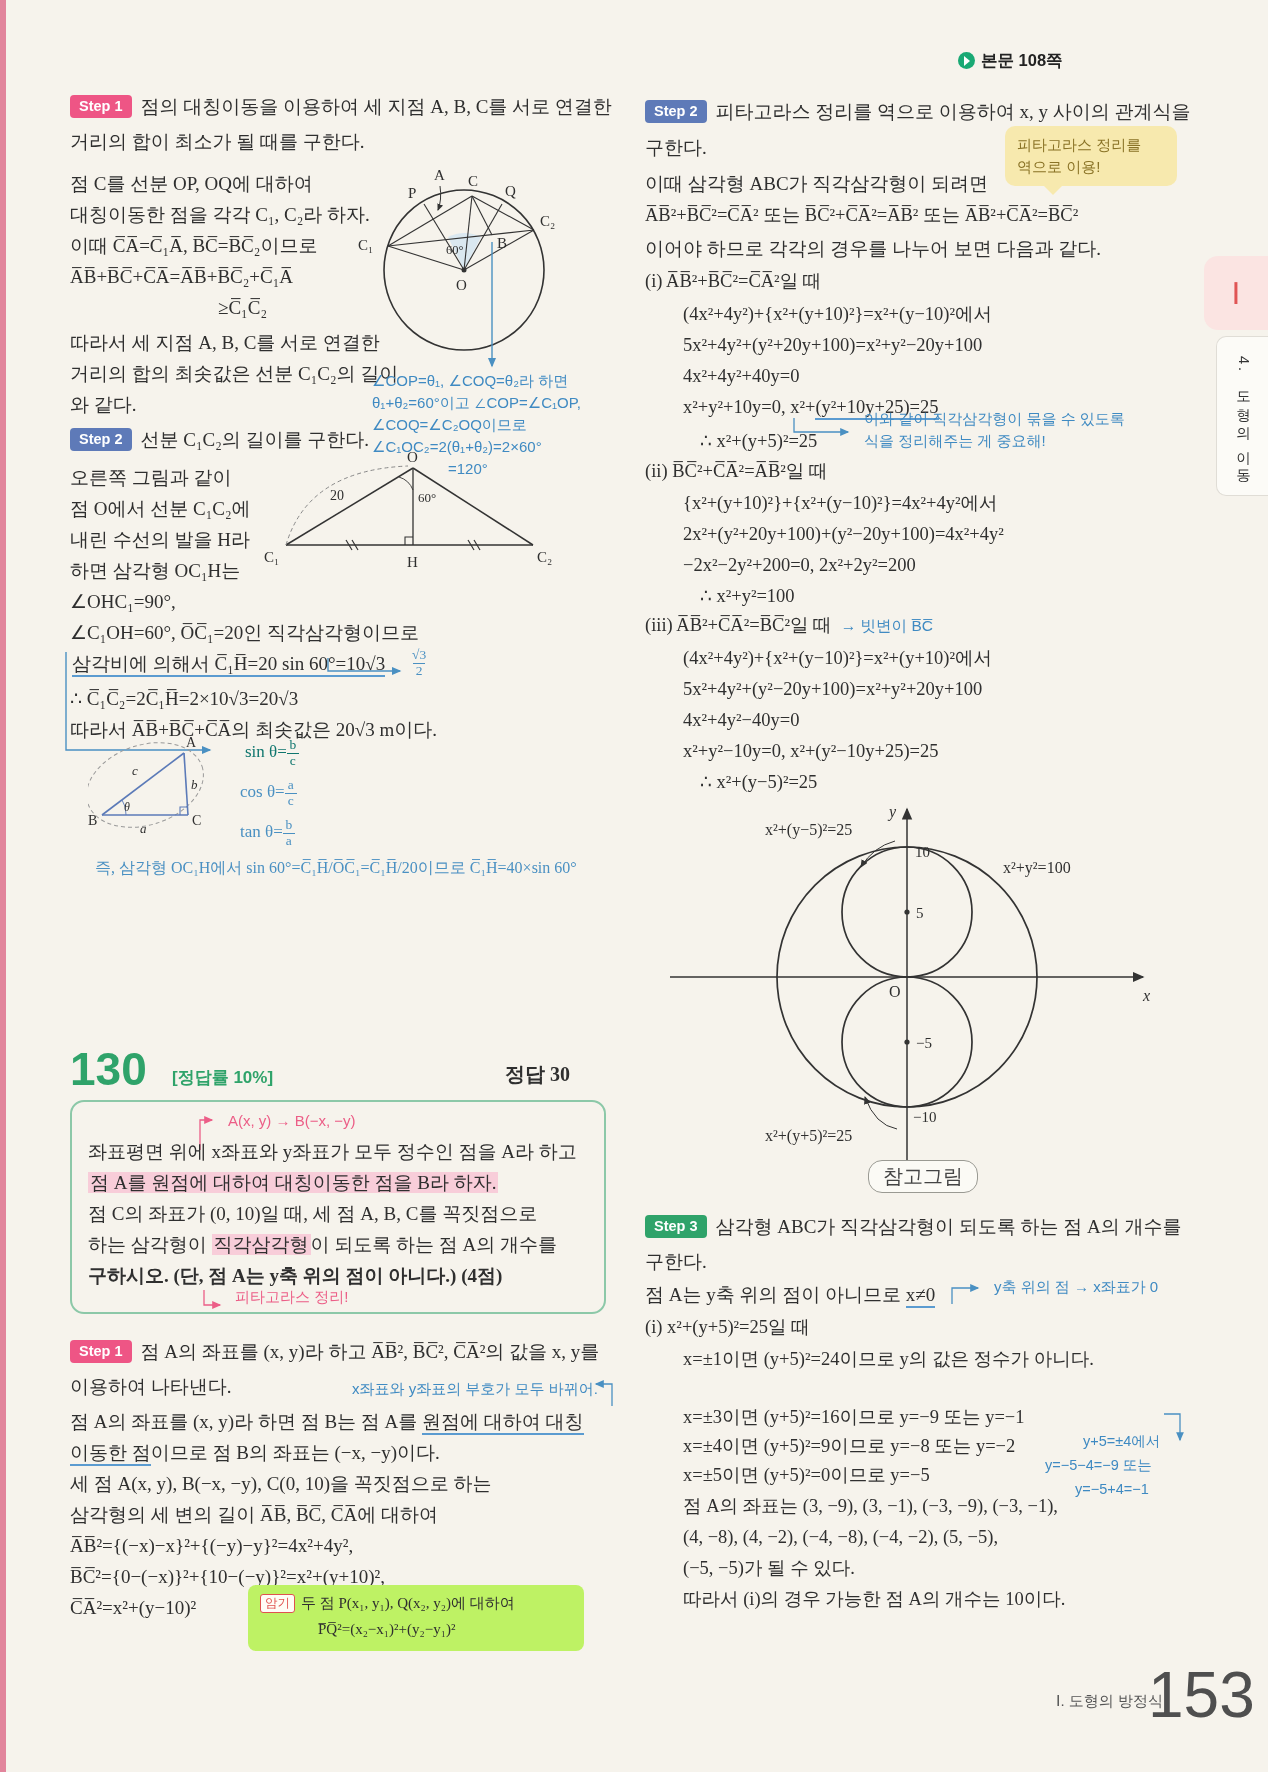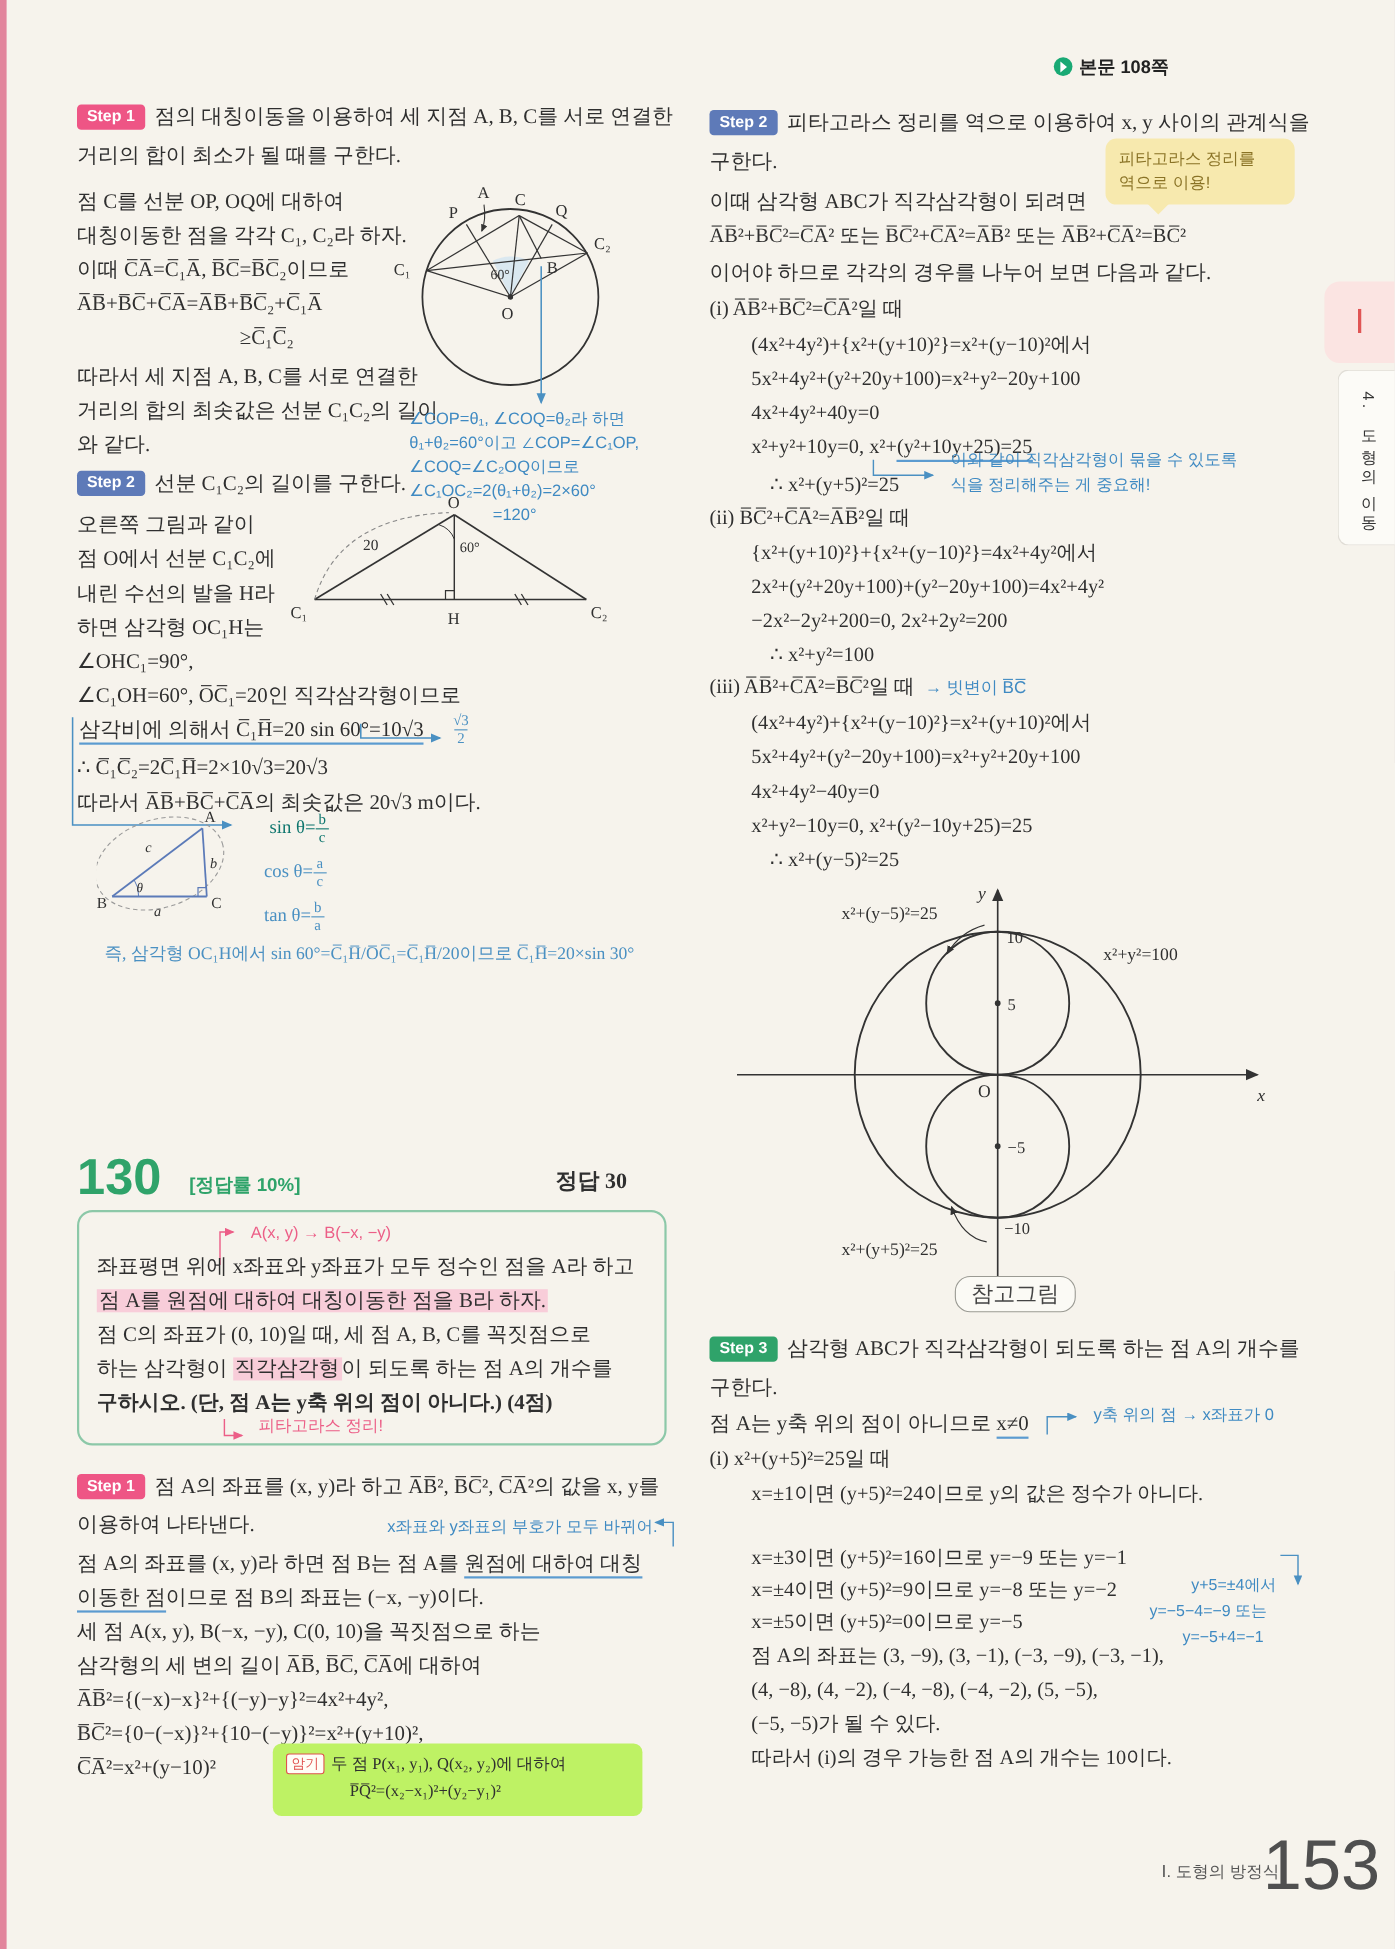--- a/index.html
+++ b/index.html
@@ -207,21 +207,21 @@
         <span>a</span>
         <span class="den">c</span>
       </span>
   </div>
   <div class="ln bluem" style="left:240px;top:818px;color:#4a90c2;font-size:17px;">
     <span>tan θ=</span><span class="vfrac">
         <span>b</span>
         <span class="den">a</span>
       </span>
   </div>
-  <div class="ln bluem" style="left:95px;top:858px;color:#4a90c2;font-size:16px;">즉, 삼각형 OC₁H에서 sin 60°=C̅₁H̅/O̅C̅₁=C̅₁H̅/20이므로 C̅₁H̅=20×sin 30°</div>
+  <div class="ln bluem" style="left:95px;top:858px;color:#4a90c2;font-size:16px;">즉, 삼각형 OC₁H에서 sin 60°=C̅₁H̅/O̅C̅₁=C̅₁H̅/20이므로 C̅₁H̅=40×sin 60°</div>
 
   <div class="ab num-green" style="left:70px;top:1042px;">130</div>
   <div class="ab rate" style="left:172px;top:1066px;">[정답률 10%]</div>
   <div class="ln" style="left:505px;top:1062px;font-weight:bold;font-size:20px;">정답 30</div>
 
   <div class="gbox" style="left:70px;top:1100px;width:532px;height:210px;"></div>
   <svg class="ab" style="left:196px;top:1114px;" width="24" height="40" viewBox="0 0 24 40">
     <defs>
         <marker id="ar1" markerWidth="8" markerHeight="8" refX="6" refY="3" orient="auto">
           <path d="M0,0 L7,3 L0,6 Z" fill="#ec5e87"></path>

